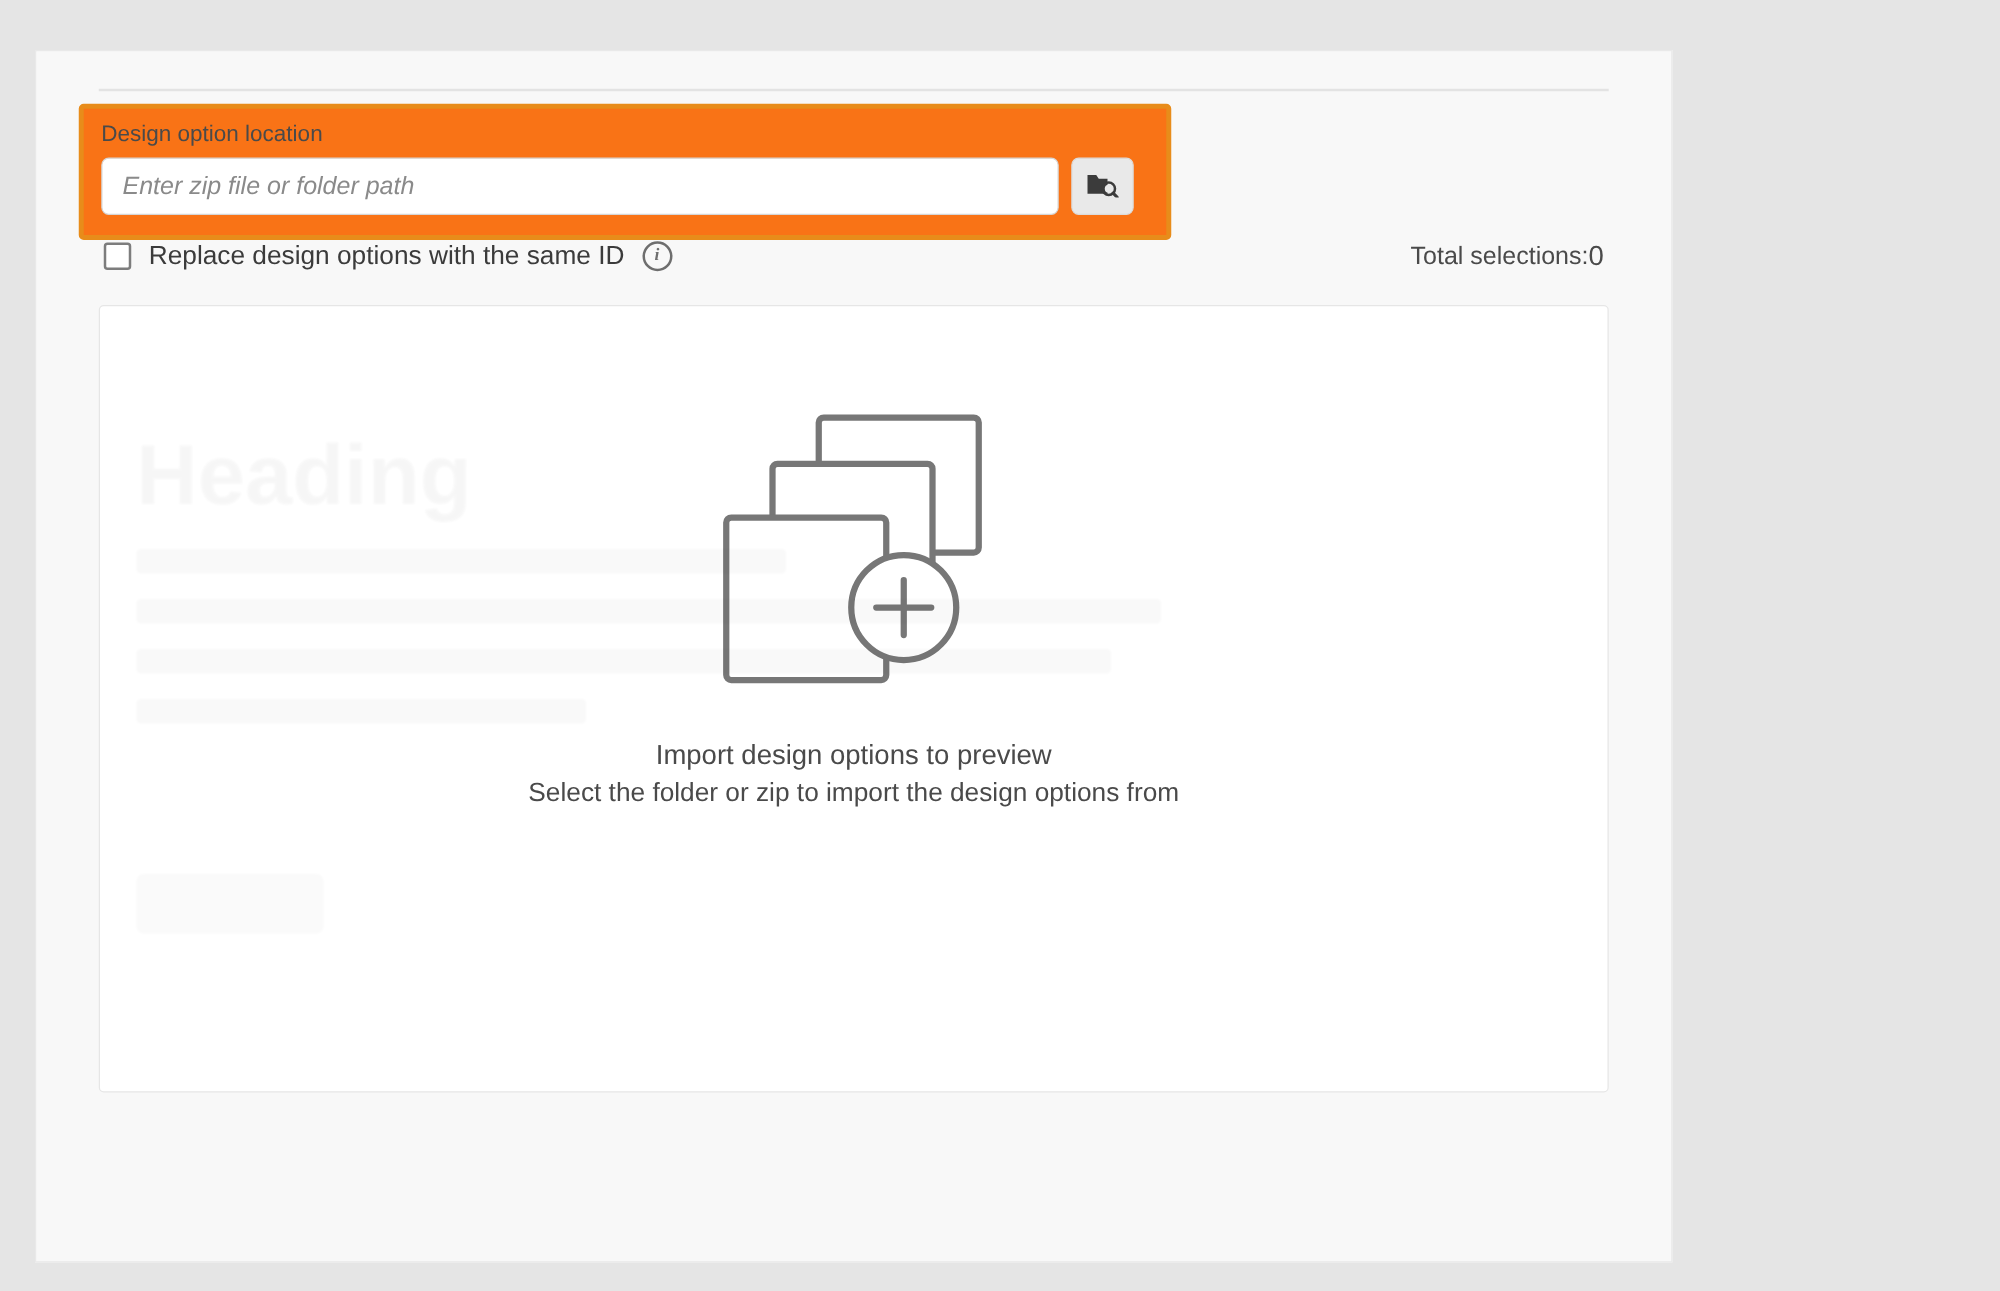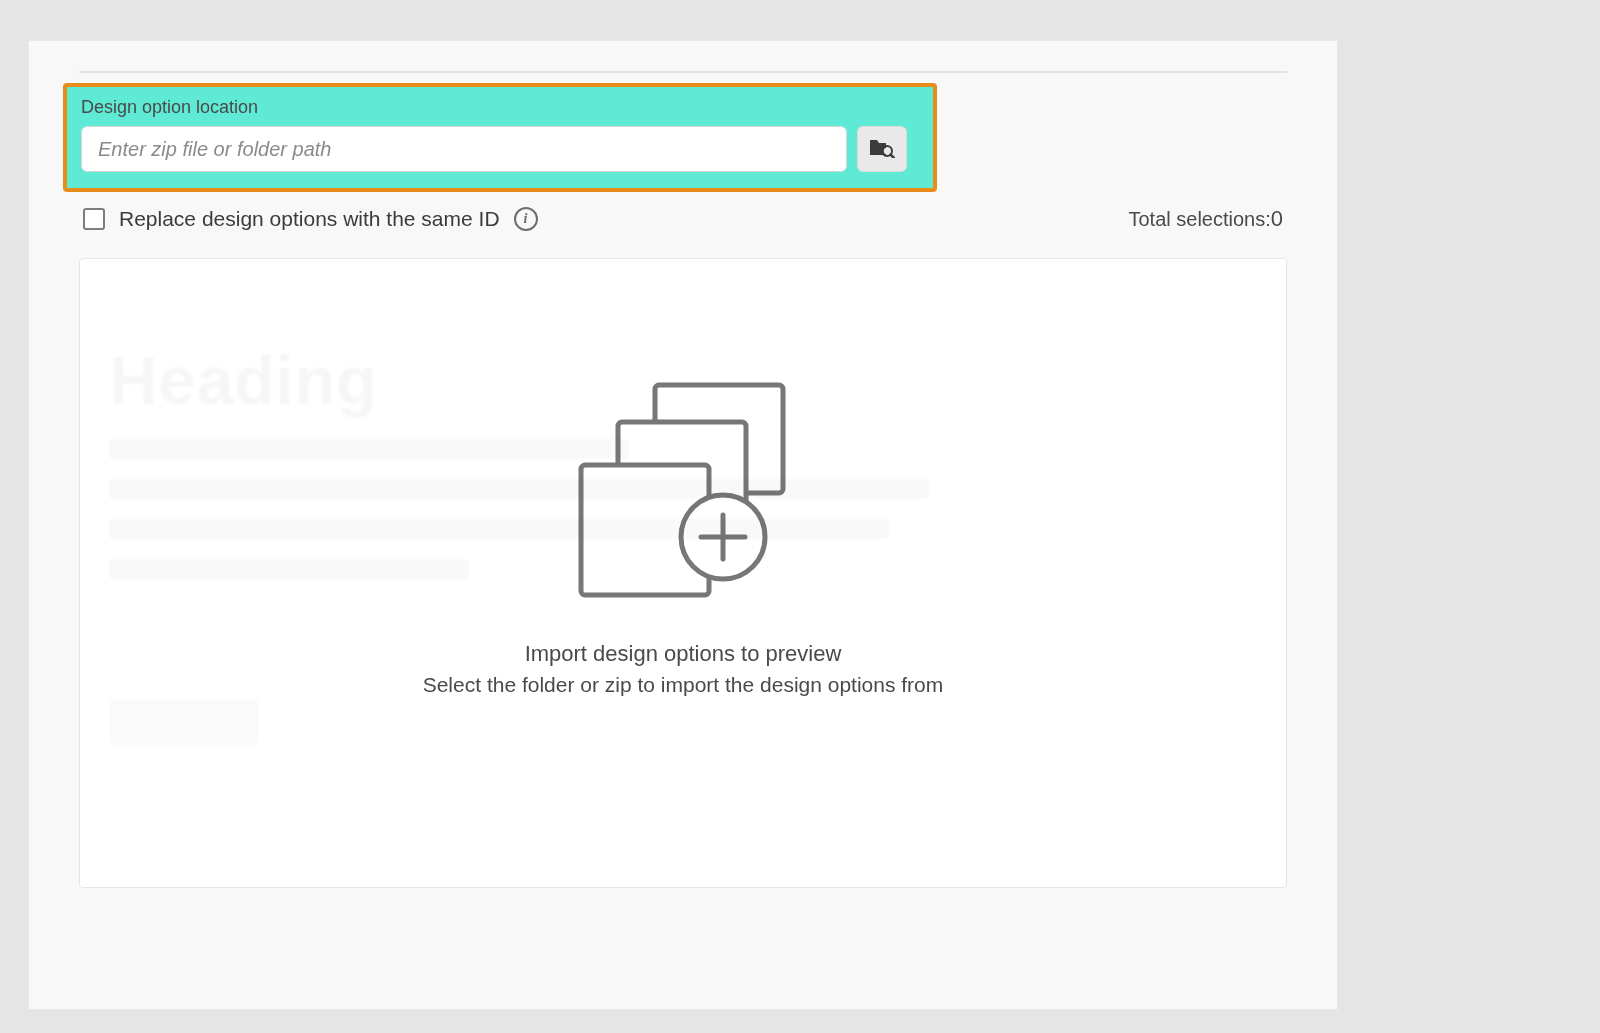--- a/index.html
+++ b/index.html
@@ -31,21 +31,21 @@
     margin: 0 0 10px 0;
   }
 
   
   .location-wrap {
     border: 4px solid #e88c1a;
     border-radius: 4px;
     padding: 10px 26px 16px 14px;
     margin-left: -16px;
     margin-right: 350px; 
-    background: #5eead4;
+    background: #f97316;
   }
 
   .field-label {
     font-size: 18px;
     color: #4a4a4a;
     margin-bottom: 8px;
   }
 
   .location-row {
     display: flex;
@@ -79,21 +79,21 @@
     display: flex;
     align-items: center;
     justify-content: center;
     cursor: pointer;
   }
 
   
   .options-row {
     display: flex;
     justify-content: space-between;
-    margin-top: 14px;
+    margin-top: 0;
     padding: 0 4px;
     font-size: 21px;
     color: #3b3b3b;
   }
 
   .checkbox-group {
     display: flex;
     align-items: center;
     gap: 14px;
   }
@@ -139,21 +139,21 @@
   
   .preview-area {
     margin-top: 26px;
     background: #ffffff;
     border: 1px solid #e6e6e6;
     border-radius: 4px;
     height: 630px;
     display: flex;
     flex-direction: column;
     align-items: center;
-    padding-top: 118px;
+    padding-top: 81px;
     box-sizing: border-box;
   }
 
   .empty-illustration {
     margin-bottom: 30px;
   }
 
   .empty-title {
     font-size: 22px;
     color: #4a4a4a;

